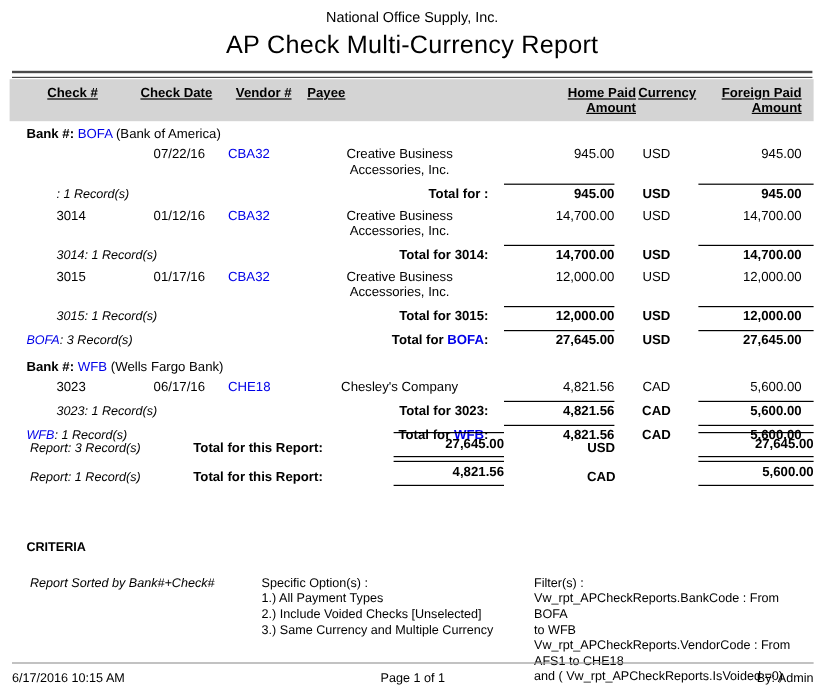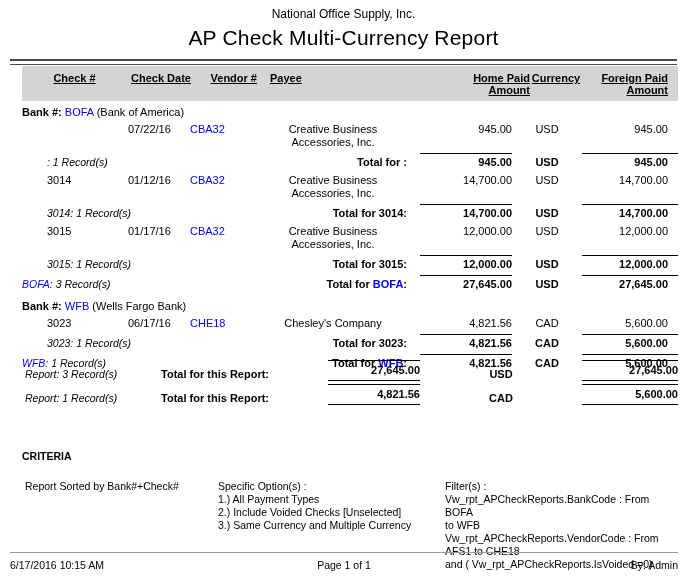--- a/index.html
+++ b/index.html
@@ -16,21 +16,21 @@
   .table-block{position:absolute;left:0;right:0;top:63px;}
   .row{display:flex;margin:0 9px 0 10px;align-items:flex-start;}
   .c1{width:105px;}
   .c2{width:68px;}
   .c3{width:62px;}
   .c4{flex:1;min-width:0;}
   .c5{width:92px;text-align:right;}
   .c6{width:70px;text-align:center;}
   .c7{width:96px;text-align:right;padding-right:10px;box-sizing:border-box;}
 
-  .head-row{background:#d4d4d4;font-weight:bold;padding:6px 0 5px 0;margin:3px 9px 0 22px;}
+  .head-row{background:#d4d4d4;font-weight:bold;padding:6px 0 5px 0;margin:3px 9px 0 8px;}
   .head-row>span{text-decoration:underline;}
   .head-row .c1{text-align:center;}
   .head-row .c2{text-align:center;}
   .head-row .c3{text-align:right;}
   .head-row .c4{padding-left:13px;box-sizing:border-box;}
   .head-row .c5{padding-left:18px;box-sizing:border-box;width:110px;}
   .head-row .c6{width:52px;}
 
   .bank-row{margin:5px 9px 0 22px;font-size:11px;}
   .bold{font-weight:bold;}
@@ -51,21 +51,21 @@
   .tot{font-weight:bold;border-top:1px solid #000;padding-top:2px;}
   .tcur{font-weight:bold;}
 
   .report-totals{position:absolute;left:0;right:0;top:360px;}
   .rtot-row{align-items:flex-end;margin-bottom:3px;line-height:13px;gap:46px;}
   .rbox{font-weight:bold;border-top:1px solid #000;border-bottom:1px solid #000;padding:3px 0 3px 0;}
 
   .criteria{position:absolute;left:0;right:0;top:450px;font-size:10.5px;}
   .crit-head{margin-left:22px;font-weight:bold;}
   .crit-cols{display:flex;margin:18px 9px 0 10px;line-height:13px;}
-  .crit-left{width:195px;padding-left:15px;box-sizing:border-box;}
+  .crit-left{width:195px;padding-left:15px;box-sizing:border-box;font-style:italic;}
   .crit-mid{width:228px;padding-left:13px;box-sizing:border-box;}
   .crit-right{flex:1;padding-left:12px;box-sizing:border-box;}
 
   .footer{position:absolute;left:10px;right:9px;top:552px;border-top:1px solid #9a9a9a;
           padding-top:6px;display:flex;font-size:10.5px;}
   .footer .f-left{width:220px;}
   .footer .f-mid{flex:1;text-align:center;}
   .footer .f-right{width:220px;text-align:right;}
 </style>
 </head>

